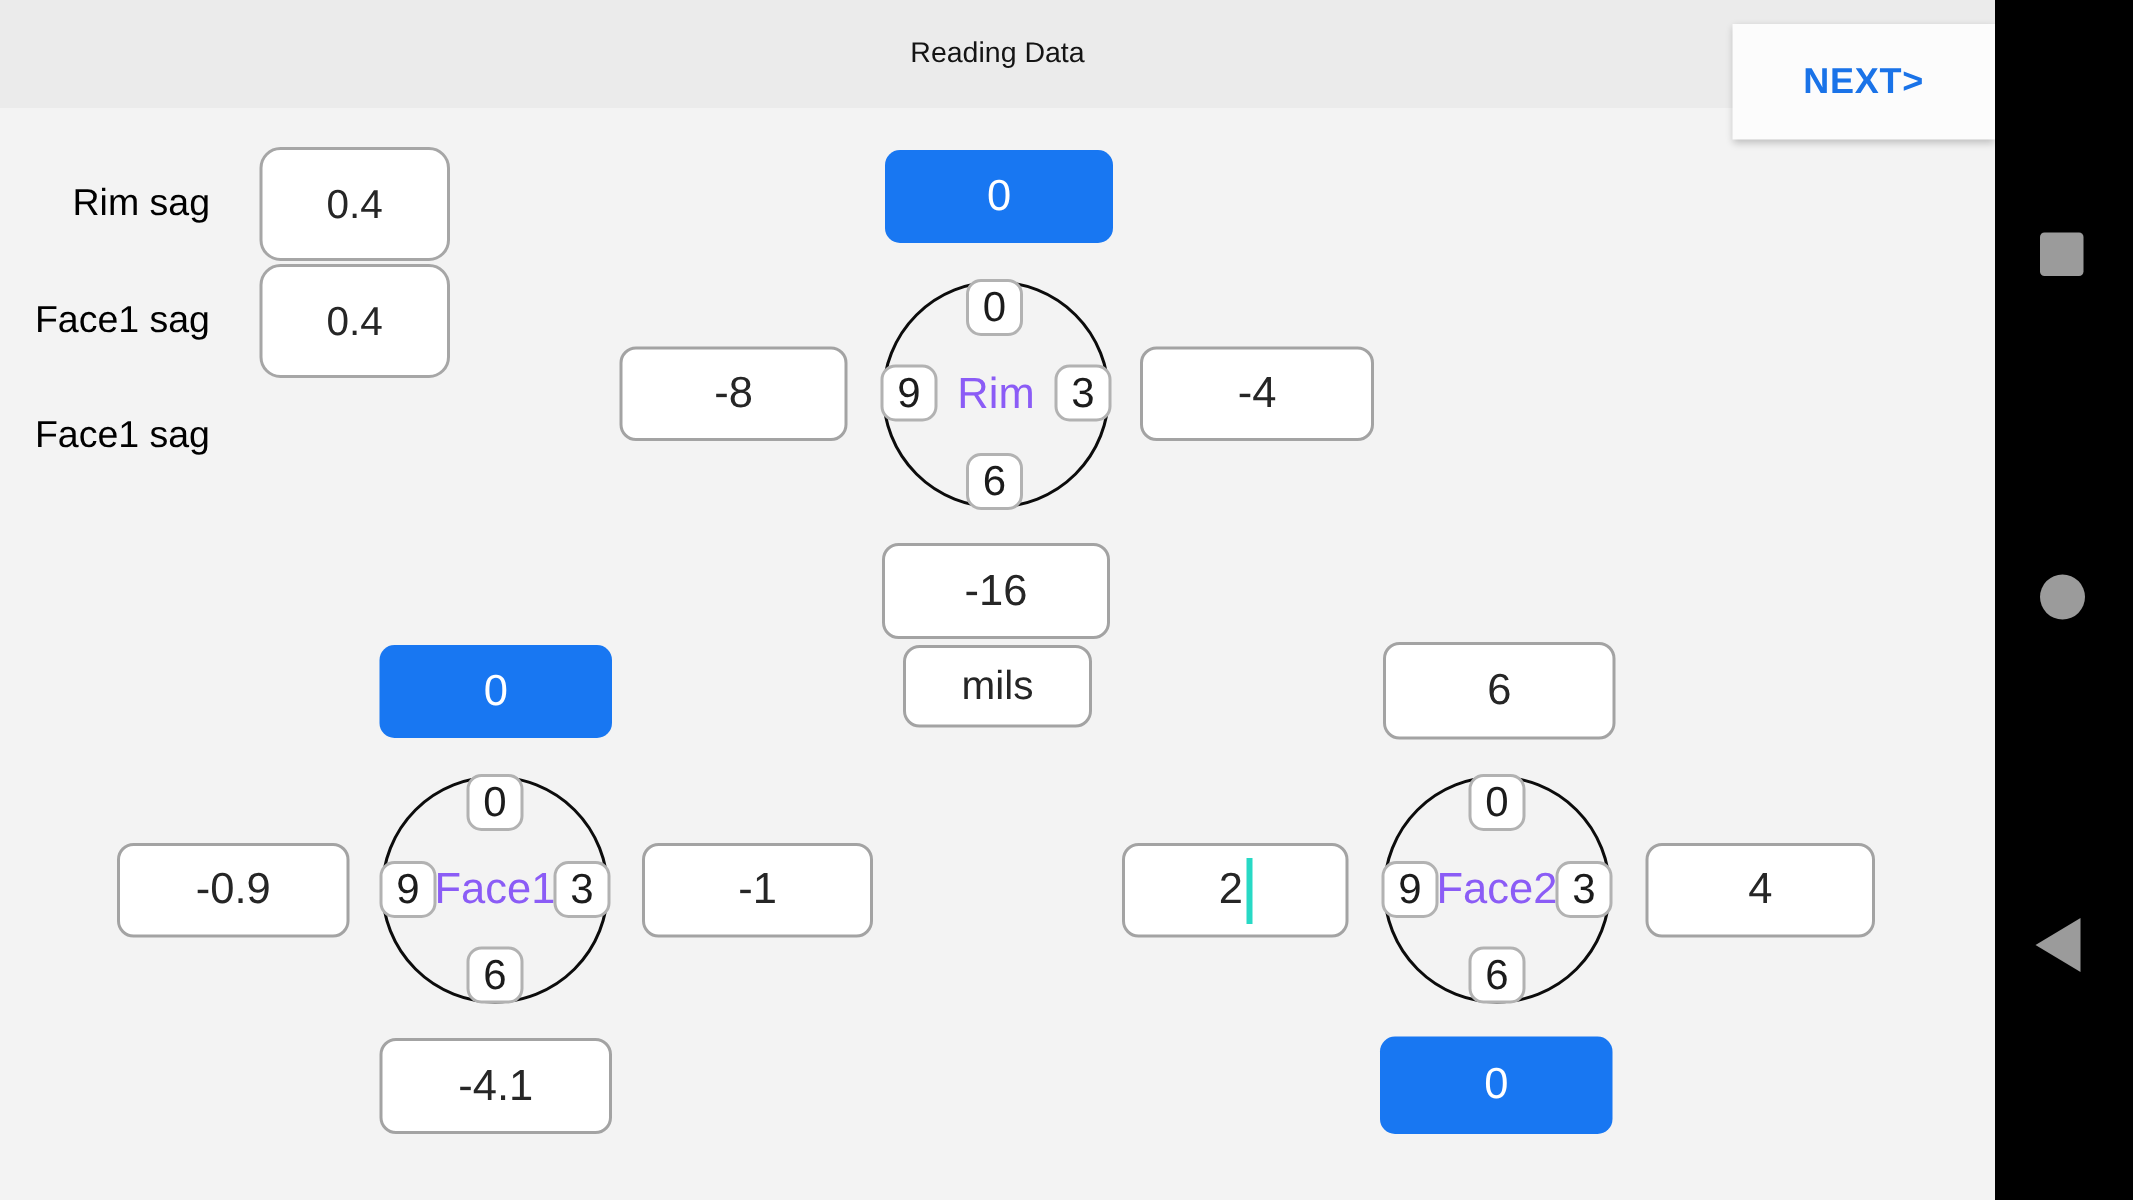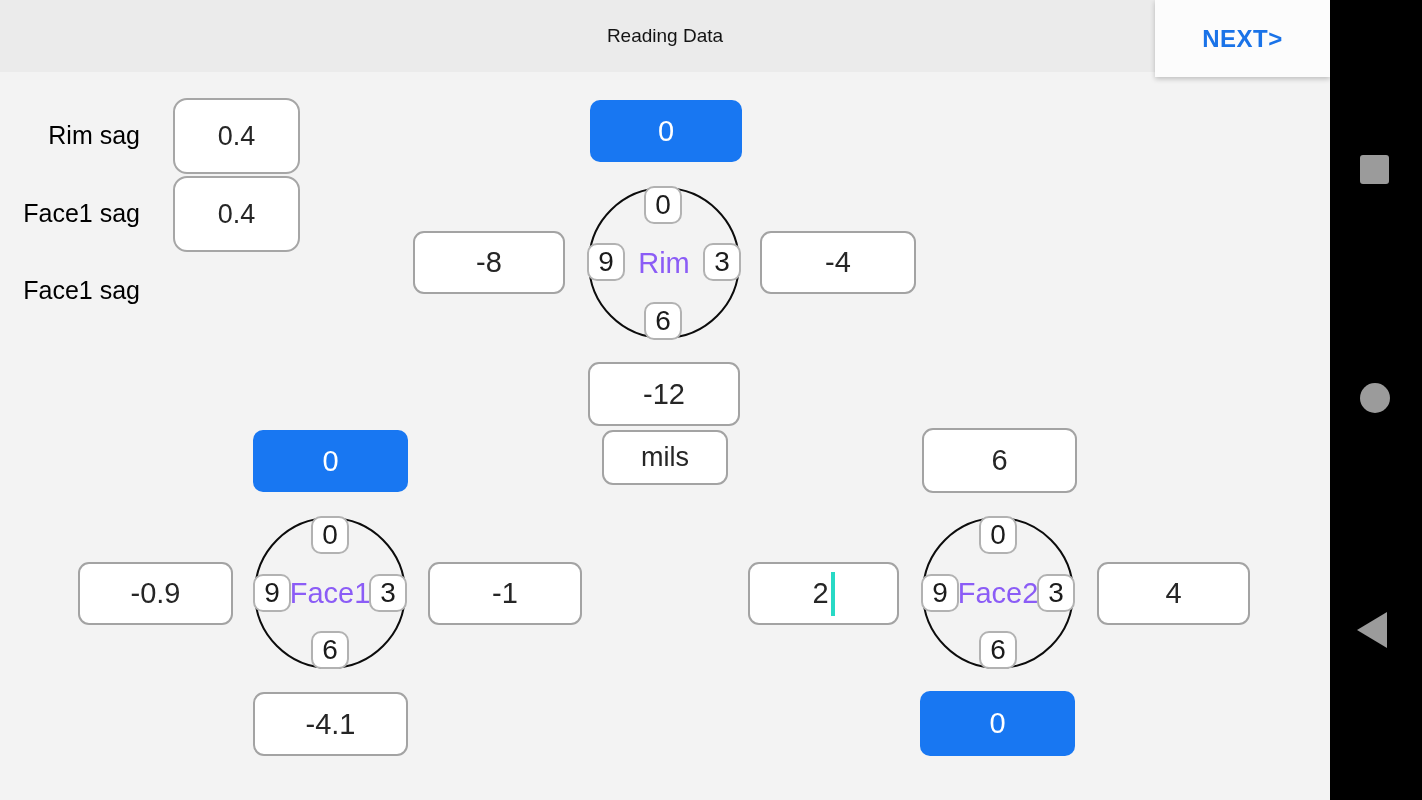--- a/index.html
+++ b/index.html
@@ -5,21 +5,21 @@
   * { margin:0; padding:0; box-sizing:border-box; }
   html,body { width:1422px; height:800px; overflow:hidden; }
   body { font-family:"Liberation Sans","DejaVu Sans",sans-serif; background:#000; }
   .screen { position:relative; width:1422px; height:800px; background:#f3f3f3; }
 
   
   .header { position:absolute; left:0; top:0; width:1330px; height:72px;
             background:#ebebeb; }
   .title  { width:100%; text-align:center; line-height:72px; font-size:19px;
             color:#141414; }
-  .next-card { position:absolute; left:1155px; top:0; width:175px; height:77px;
+  .next-card { position:absolute; left:1155px; top:16px; width:175px; height:77px;
             background:#fcfcfc; box-shadow:0 2px 5px rgba(0,0,0,0.22);
             display:flex; align-items:center; justify-content:center;
             font-size:24px; font-weight:bold; color:#1a73e8; letter-spacing:0.5px;
             cursor:pointer; }
 
   
   .sag-label { position:absolute; left:10px; width:130px; height:46px;
             line-height:46px; text-align:right; font-size:25px; color:#000000; }
   .sag-box { position:absolute; left:173px; width:127px; height:76px;
             background:#fff; border:2px solid #a6a6a6; border-radius:14px;
@@ -81,21 +81,21 @@
 
   <div class="circle" style="left:588px; top:187px;"></div>
   <div class="dial-name" style="left:588px; top:187px;">Rim</div>
   <div class="chip" style="left:644px; top:186px;">0</div>
   <div class="chip" style="left:703px; top:243px;">3</div>
   <div class="chip" style="left:644px; top:302px;">6</div>
   <div class="chip" style="left:587px; top:243px;">9</div>
 
   <div class="ibox" style="left:413px; top:231px; width:152px; height:63px;">-8</div>
   <div class="ibox" style="left:760px; top:231px; width:156px; height:63px;">-4</div>
-  <div class="ibox" style="left:588px; top:362px; width:152px; height:64px;">-12</div>
+  <div class="ibox" style="left:588px; top:362px; width:152px; height:64px;">-16</div>
   <div class="ibox" style="left:602px; top:430px; width:126px; height:55px; font-size:27px;">mils</div>
 
   <div class="bbox" style="left:253px; top:430px; width:155px; height:62px;">0</div>
 
   <div class="circle" style="left:254px; top:517px;"></div>
   <div class="dial-name" style="left:254px; top:517px;">Face1</div>
   <div class="chip" style="left:311px; top:516px;">0</div>
   <div class="chip" style="left:369px; top:574px;">3</div>
   <div class="chip" style="left:311px; top:631px;">6</div>
   <div class="chip" style="left:253px; top:574px;">9</div>

